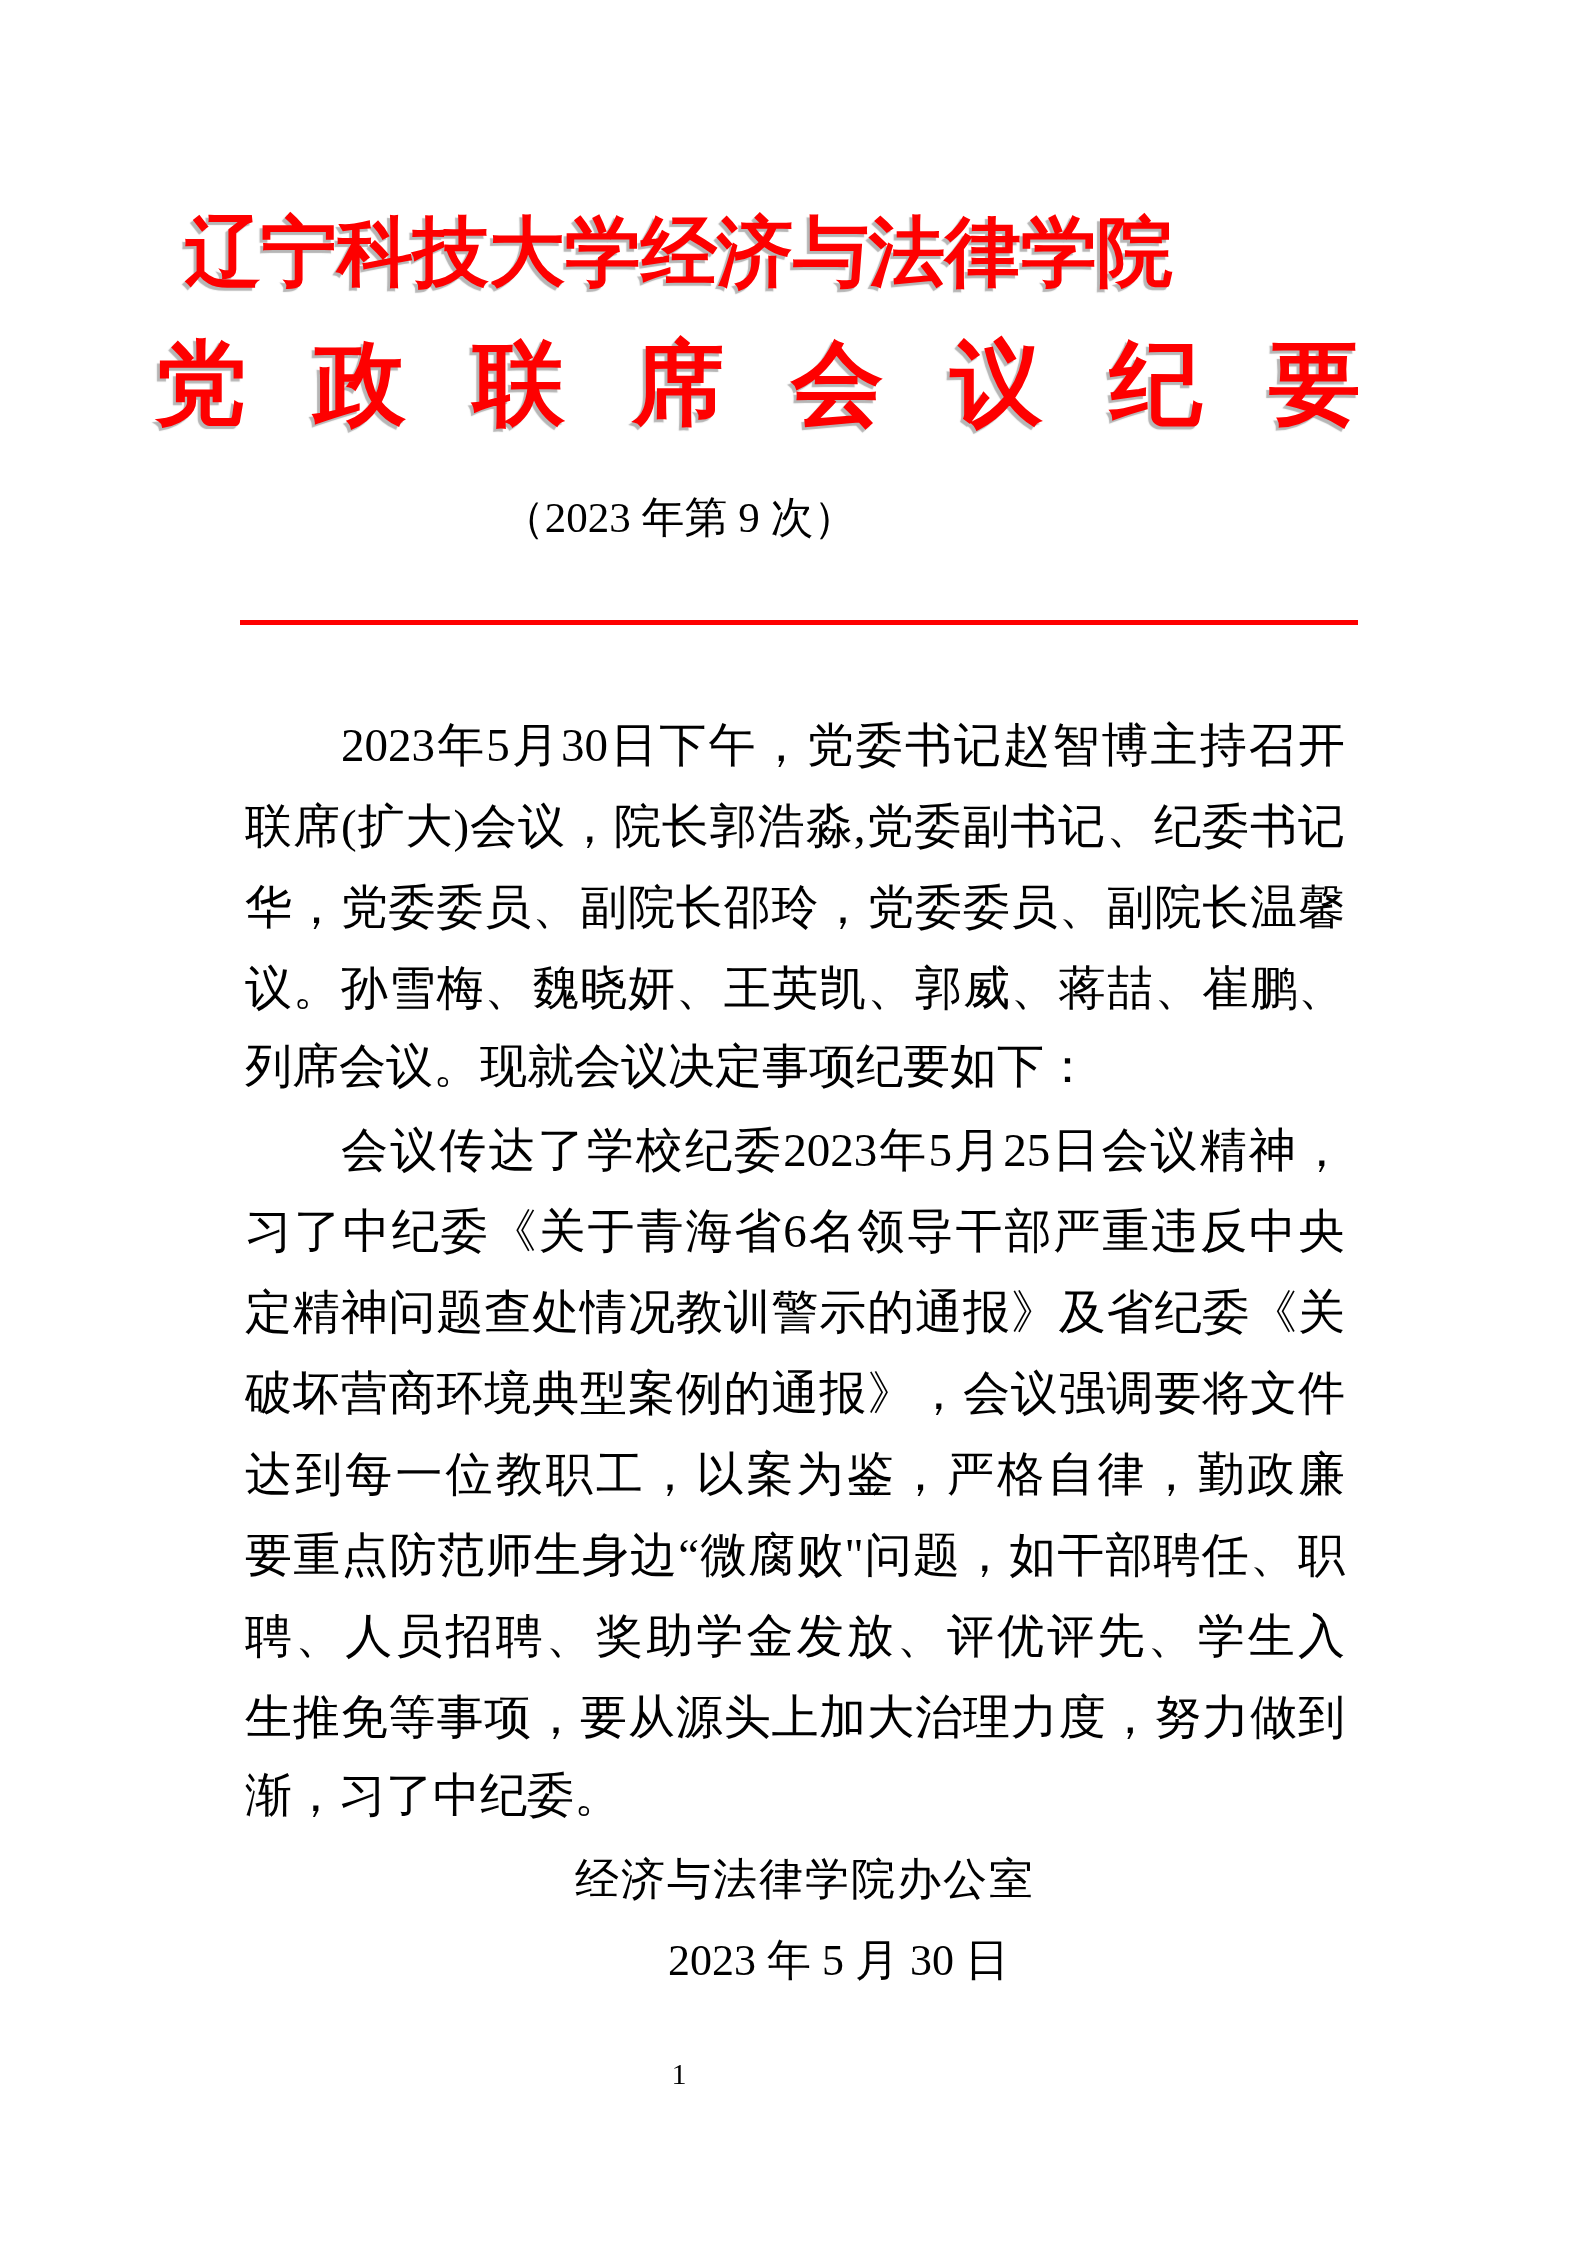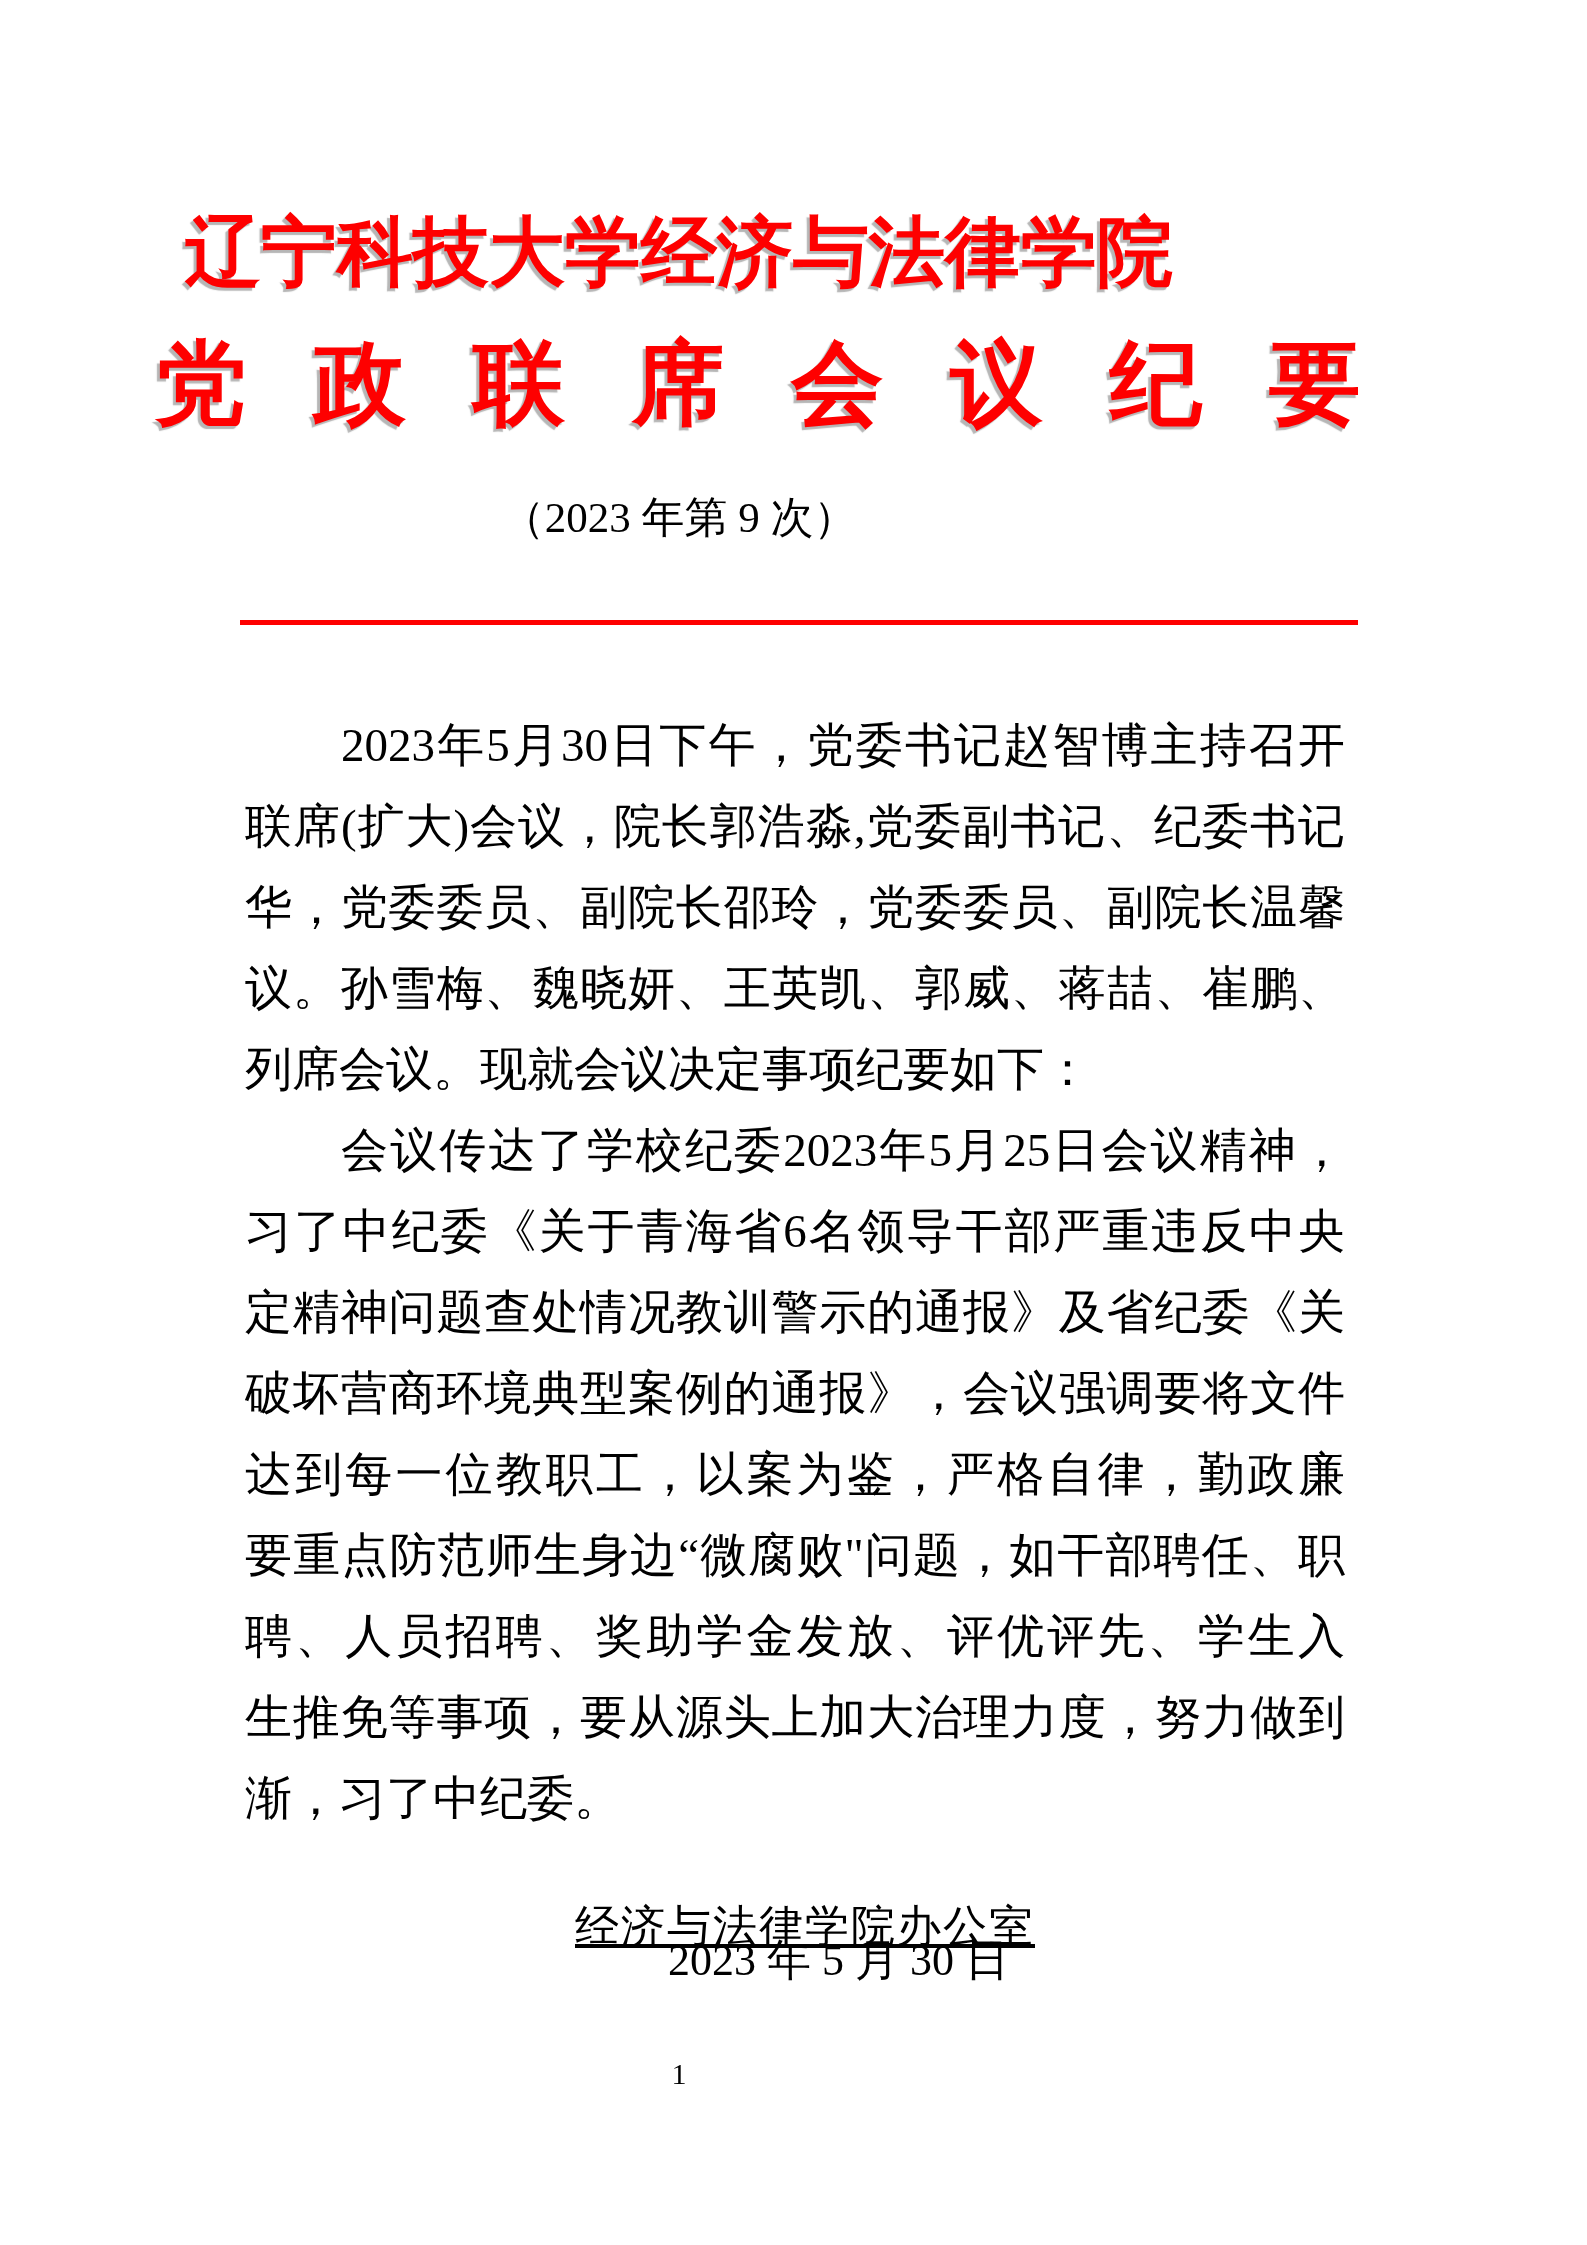--- a/index.html
+++ b/index.html
@@ -78,35 +78,34 @@
   }
 
   .body-line {
     height: 81px;
     line-height: 81px;
     text-align: justify;
     text-align-last: justify;
     overflow: hidden;
   }
   .body-line.indent { text-indent: 96px; }
-  .body-line.short  { text-align: right; text-align-last: left; }
+  .body-line.short  { text-align: right; text-align-last: left; font-family: Liberation Mono, monospace; }
 
   .signature-line {
     position: absolute;
-    top: 1886px;
+    top: 1839px;
     left: 0;
     width: 100%;
     height: 81px;
     line-height: 81px;
     padding-right: 323px;
     text-align: right;
     font-size: 44px;
     letter-spacing: 2px;
     white-space: nowrap;
-    text-decoration: underline;
   }
 
   .date-line {
     position: absolute;
     top: 1920px;
     left: 0;
     width: 100%;
     height: 81px;
     line-height: 81px;
     padding-right: 349px;

